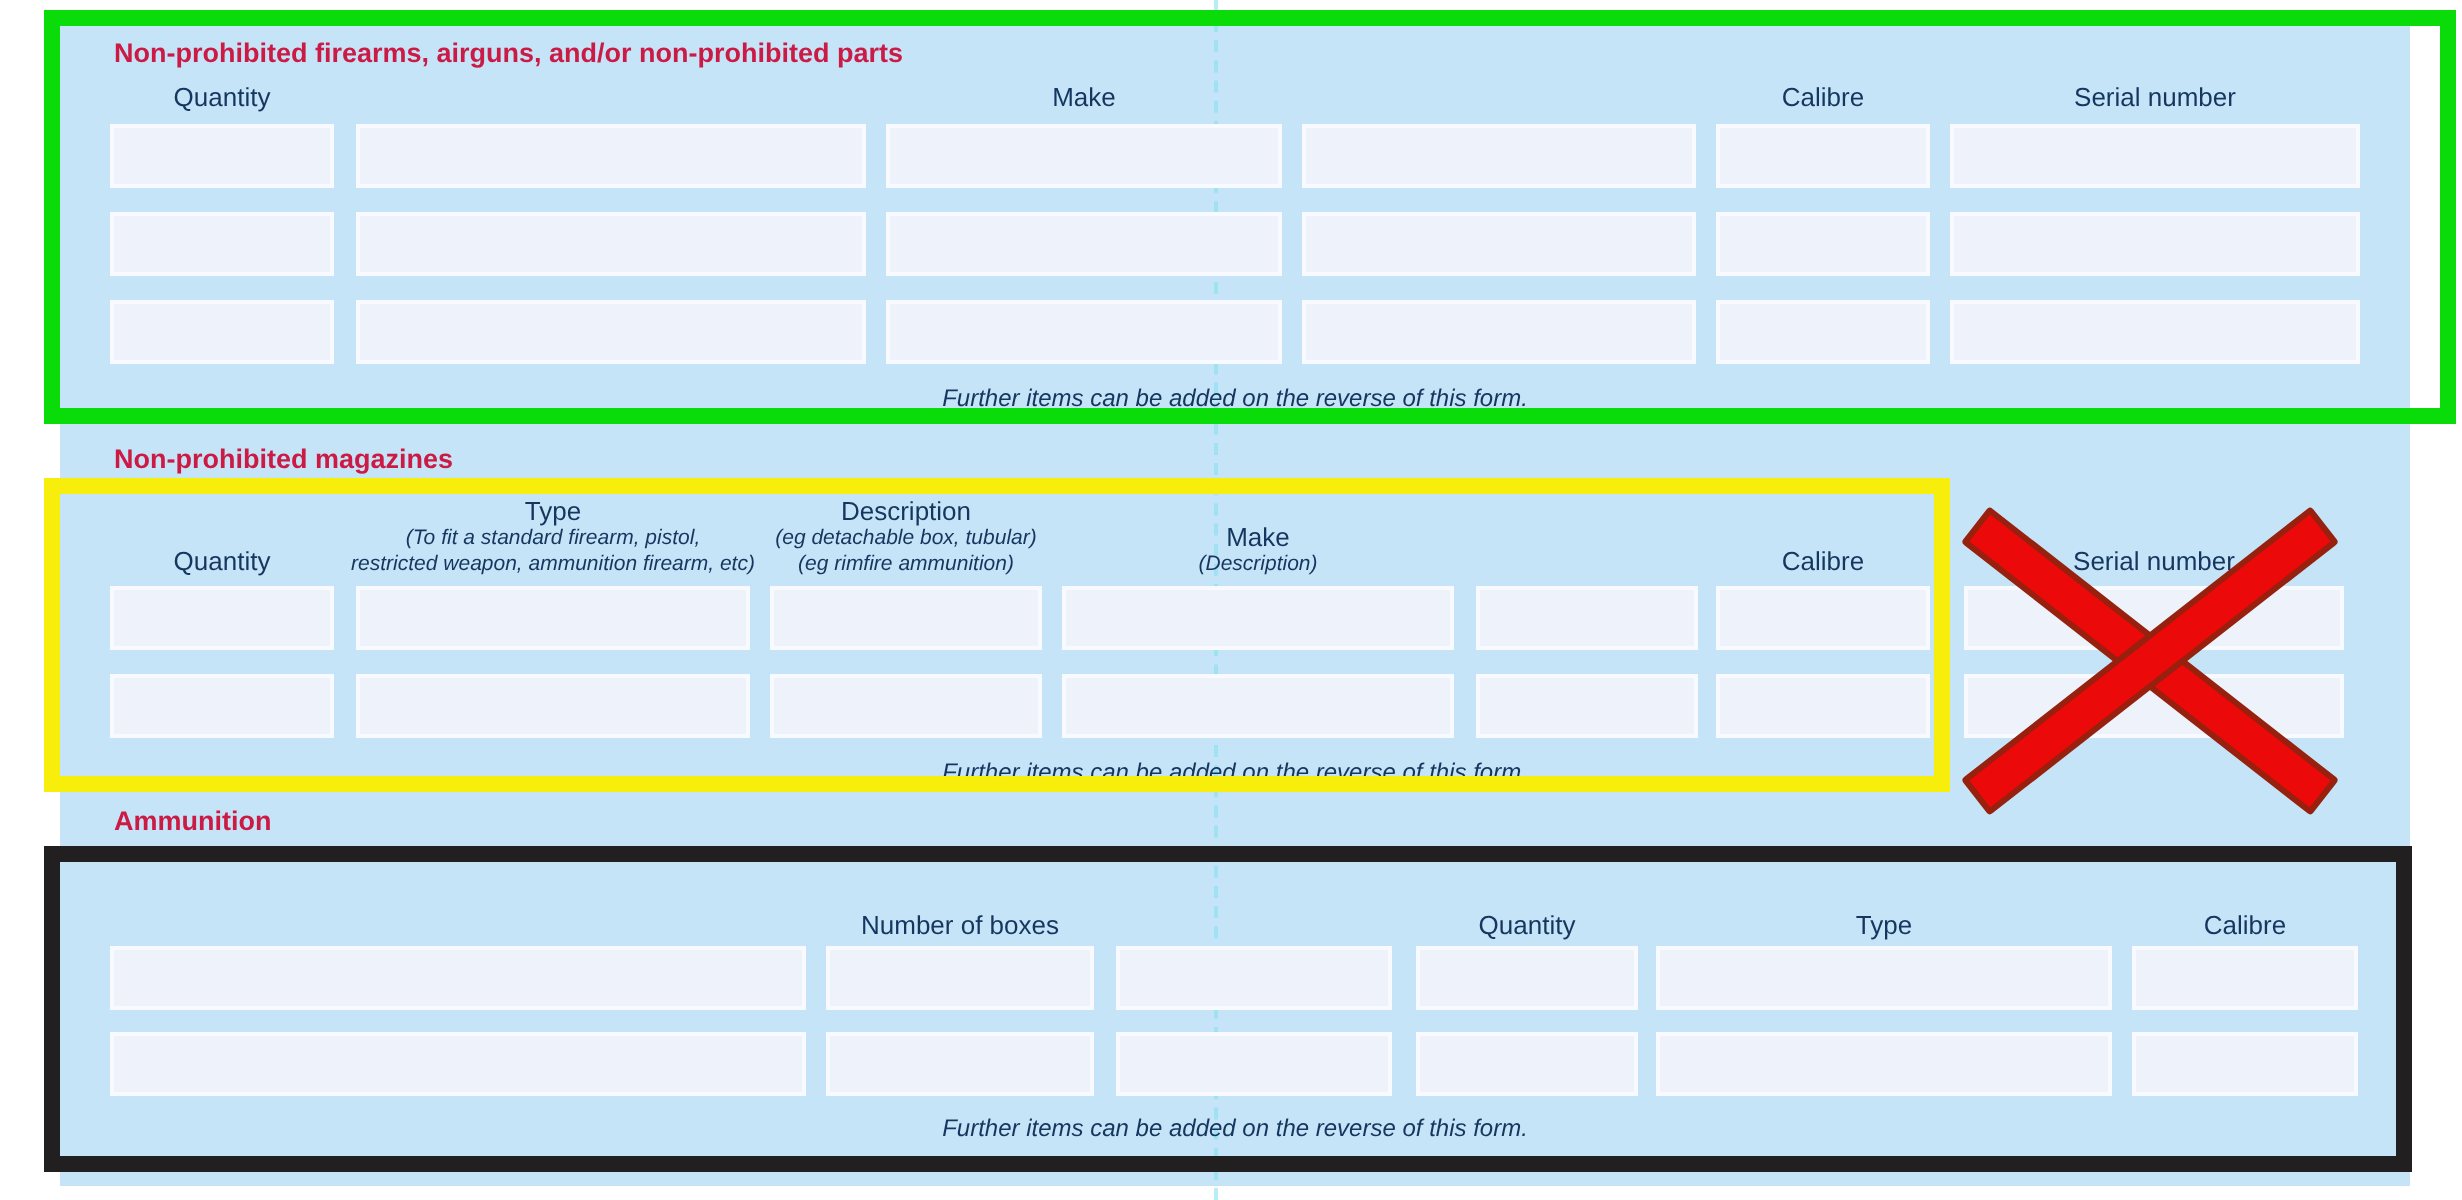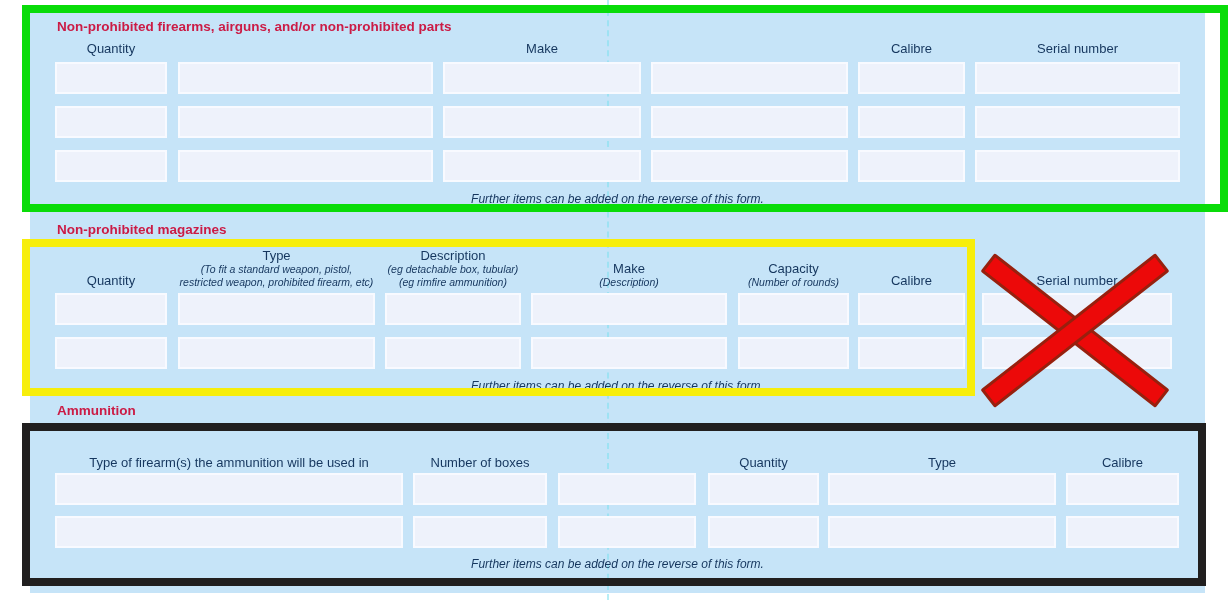--- a/index.html
+++ b/index.html
@@ -88,35 +88,31 @@
   <div class="note" style="top:192px;">Further items can be added on the reverse of this form.</div>
 
   <div class="sec-title" style="top:222px;">Non-prohibited magazines</div>
 
   <div class="hdr-wrap" style="top:241px;height:47px;">
     <div class="colh2" style="left:55px;width:112px;">
       <span class="hmain">Quantity</span>
     </div>
     <div class="colh2" style="left:178px;width:197px;">
       <span class="hmain">Type</span>
-      <span class="hsub">(To fit a standard weapon, pistol,</span>
-      <span class="hsub">restricted weapon, prohibited firearm, etc)</span>
+      <span class="hsub">(To fit a standard firearm, pistol,</span>
+      <span class="hsub">restricted weapon, ammunition firearm, etc)</span>
     </div>
     <div class="colh2" style="left:385px;width:136px;justify-content:center;">
       <span class="hmain">Description</span>
       <span class="hsub">(eg detachable box, tubular)</span>
       <span class="hsub">(eg rimfire ammunition)</span>
     </div>
     <div class="colh2" style="left:531px;width:196px;">
       <span class="hmain">Make</span>
       <span class="hsub">(Description)</span>
-    </div>
-    <div class="colh2" style="left:738px;width:111px;">
-      <span class="hmain">Capacity</span>
-      <span class="hsub">(Number of rounds)</span>
     </div>
     <div class="colh2" style="left:858px;width:107px;">
       <span class="hmain">Calibre</span>
     </div>
     <div class="colh2" style="left:982px;width:190px;">
       <span class="hmain">Serial number</span>
     </div>
   </div>
 
   <div id="fields-magazines">
@@ -134,23 +130,20 @@
       <div class="field z10" style="left: 738px; top: 337px; width: 111px;"></div>
       <div class="field z10" style="left: 858px; top: 337px; width: 107px;"></div>
       <div class="field z10" style="left: 982px; top: 337px; width: 190px;"></div>
     </div>
 
   <div class="note" style="top:379px;">Further items can be added on the reverse of this form.</div>
 
   <div class="sec-title" style="top:403px;">Ammunition</div>
 
   <div class="hdr-wrap" style="top:430px;height:40px;">
-    <div class="colh2" style="left:55px;width:348px;">
-      <span class="hmain">Type of firearm(s) the ammunition will be used in</span>
-    </div>
     <div class="colh2" style="left:413px;width:134px;">
       <span class="hmain">Number of boxes</span>
     </div>
     <div class="colh2" style="left:708px;width:111px;">
       <span class="hmain">Quantity</span>
     </div>
     <div class="colh2" style="left:828px;width:228px;">
       <span class="hmain">Type</span>
     </div>
     <div class="colh2" style="left:1066px;width:113px;">

